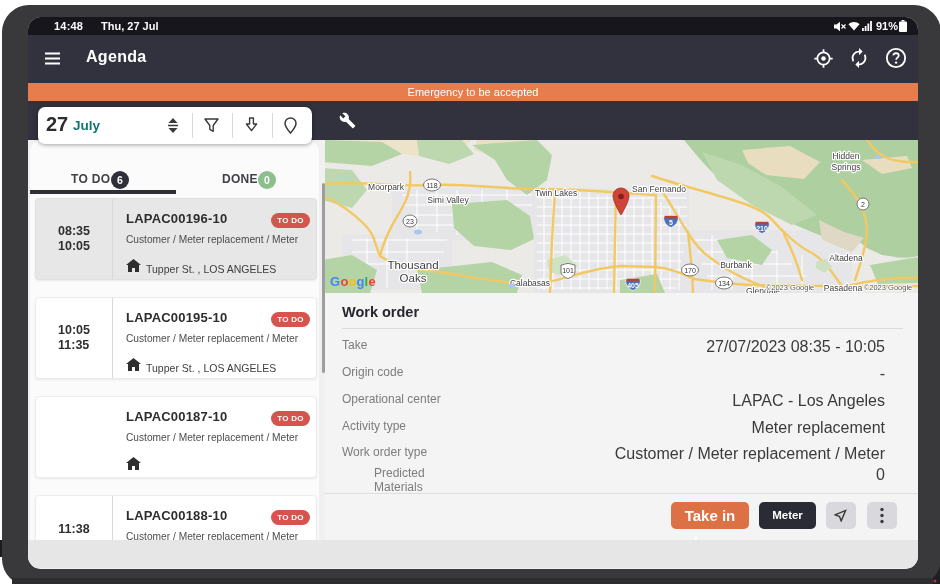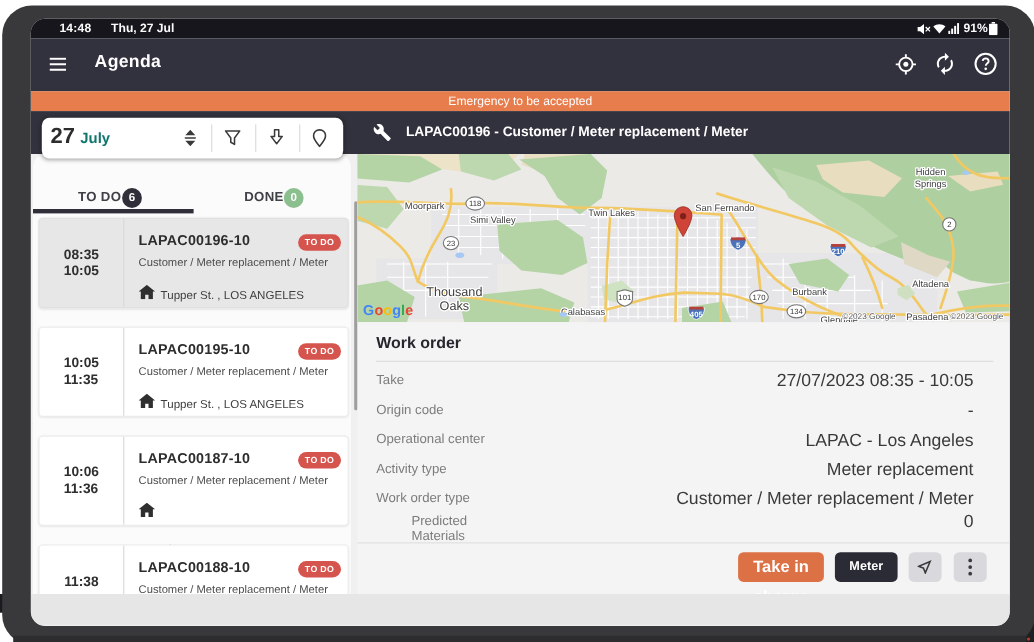--- a/index.html
+++ b/index.html
@@ -116,21 +116,20 @@
       <path d="M9.1 9.2A3 3 0 0112 6.6c1.6 0 3 1.2 3 2.8 0 1.3-.9 1.9-1.7 2.5-.8.6-1.1 1-1.1 2" fill="none" stroke="#fff" stroke-width="1.9"></path>
       <circle cx="12.1" cy="17" r="1.3" fill="#fff"></circle>
     </svg>
   </div>
   <div id="banner">Emergency to be accepted</div>
   <div id="band">
 
     <svg class="abs" style="left:311px;top:11px" width="17" height="17" viewBox="0 0 24 24">
       <path d="M22.7 19l-9.1-9.1c.9-2.3.4-5-1.5-6.9-2-2-5-2.4-7.4-1.3L9 6 6 9 1.6 4.7C.4 7.1.9 10.1 2.9 12.1c1.9 1.9 4.6 2.4 6.9 1.5l9.1 9.1c.4.4 1 .4 1.4 0l2.3-2.3c.5-.4.5-1.1.1-1.4z" fill="#fff"></path>
     </svg>
-    <div class="wotitle">LAPAC00196 - Customer / Meter replacement / Meter</div>
   </div>
   <div id="panel">
 
     <span class="tabtxt" style="position:absolute;left:41px;top:32px;">TO DO</span>
     <span class="cbadge" style="position:absolute;left:81px;top:31px;background:#2f2f3a;">6</span>
     <span class="tabtxt" style="position:absolute;left:192px;top:32px;">DONE</span>
     <span class="cbadge" style="position:absolute;left:228px;top:31px;background:#8bbf8d;">0</span>
     <div style="position:absolute;left:0;top:50px;width:146px;height:3.5px;background:#2f2f3a;"></div>
 
     <div class="card" style="top:58px;background:#e7e7e7;border-color:#e0e0e0;">
@@ -147,21 +146,20 @@
       <div class="tcol">10:05<br>11:35</div>
       <div class="title">LAPAC00195-10</div>
         <div class="todo">TO DO</div>
       <div class="sub">Customer / Meter replacement / Meter</div>
       <svg class="abs" style="left:90px;top:60px" width="15" height="13" viewBox="0 0 15 13">
           <path d="M7.5 0L0 6h2v7h4V9h3v4h4V6h2z" fill="#2f2f2f"></path>
         </svg>
       <div class="addr" style="top:64px;">Tupper St. , LOS ANGELES</div>
     </div>
     <div class="card" style="top:256px;">
-      <div class="tcol">10:06<br>11:36</div>
       <div class="title">LAPAC00187-10</div>
         <div class="todo">TO DO</div>
       <div class="sub">Customer / Meter replacement / Meter</div>
       <svg class="abs" style="left:90px;top:60px" width="15" height="13" viewBox="0 0 15 13">
           <path d="M7.5 0L0 6h2v7h4V9h3v4h4V6h2z" fill="#2f2f2f"></path>
         </svg>
       <div class="addr" style="top:70px;margin-top:27px;">Chase St. 1009 , LOS ANGELES</div>
     </div>
     <div class="card" style="top:355px;">
       <div class="tcol" style="padding-bottom:14px;">11:38</div>

